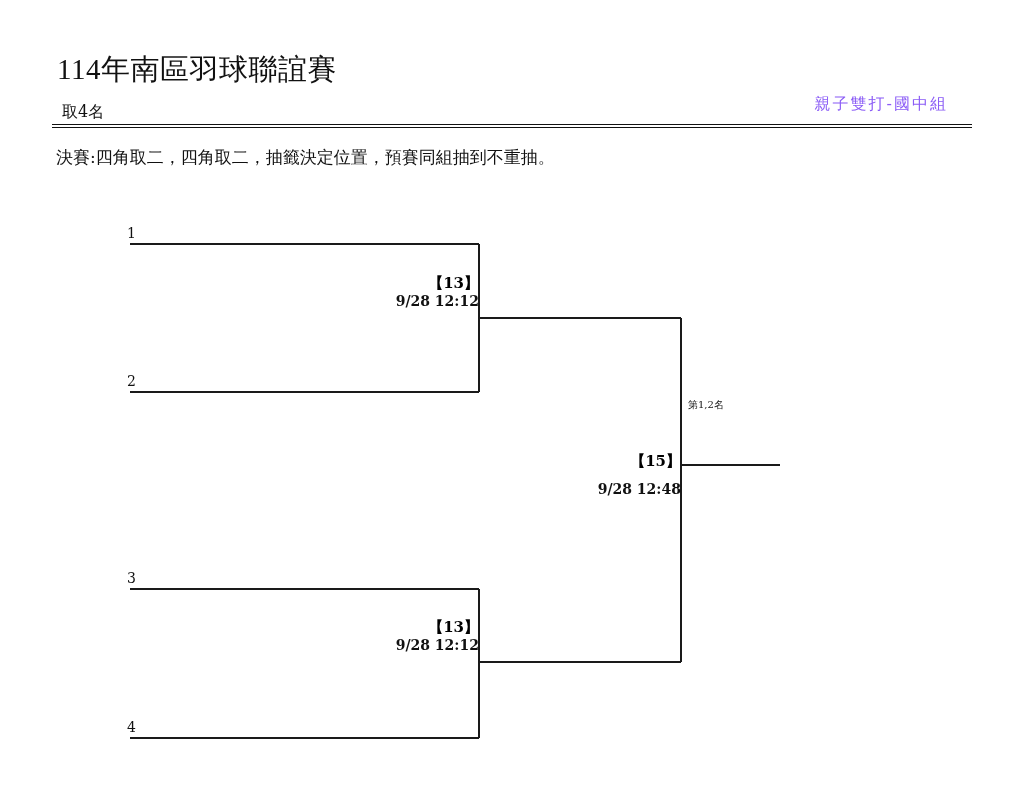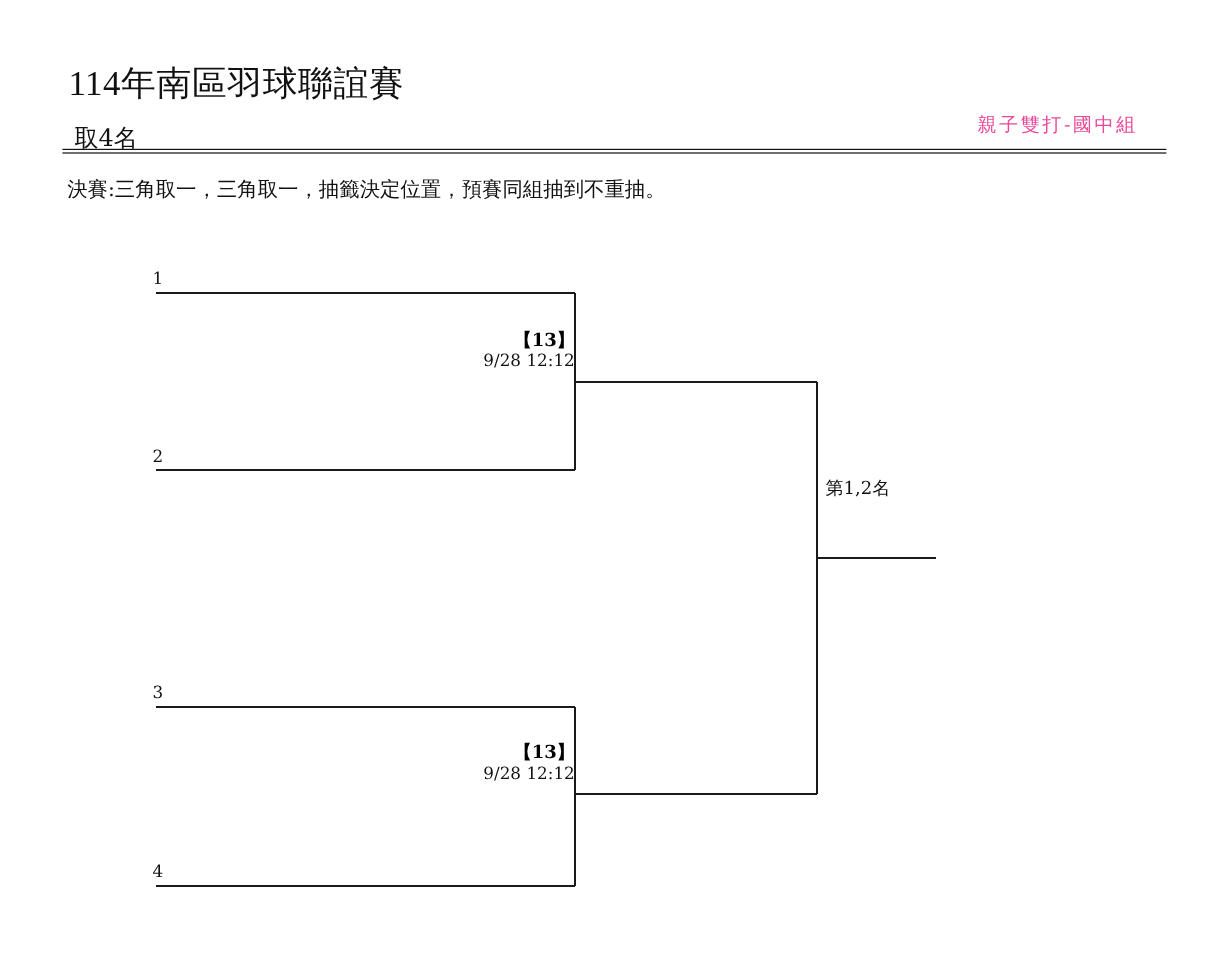--- a/index.html
+++ b/index.html
@@ -24,34 +24,34 @@
     font-size: 29px;
     font-family: Liberation Serif, serif;
     letter-spacing: 0.5px;
     white-space: nowrap;
     color: #111;
   }
   .doc-subtitle {
     position: absolute;
     left: 62px;
     top: 102px;
-    font-size: 20px;
+    font-size: 16px;
     font-family: "DejaVu Serif", "Liberation Serif", serif;
     white-space: nowrap;
     color: #111;
   }
   .doc-category {
     position: absolute;
     right: 76px;
     top: 94px;
     font-size: 16px;
     letter-spacing: 2px;
     font-family: "DejaVu Serif", "Liberation Serif", serif;
     white-space: nowrap;
-    color: #ec4899;
+    color: #8b5cf6;
   }
   .rule-double {
     position: absolute;
     left: 52px;
     top: 124px;
     width: 920px;
     height: 4px;
     border-top: 1.6px solid #111;
     border-bottom: 1.6px solid #111;
     box-sizing: border-box;
@@ -92,41 +92,42 @@
     font-weight: bold;
     font-family: "DejaVu Serif", "Liberation Serif", serif;
     color: #000;
     line-height: 1.25;
   }
   .match-time {
     font-size: 14px;
     font-family: "DejaVu Serif", "Liberation Serif", serif;
     color: #111;
     line-height: 1.25;
+    font-weight: bold;
   }
   .place-label {
     position: absolute;
-    font-size: 15px;
+    font-size: 10px;
     font-family: "DejaVu Serif", "Liberation Serif", serif;
     color: #111;
     white-space: nowrap;
   }
 </style>
 </head>
 <body>
 
 <div class="doc-title">114年南區羽球聯誼賽</div>
 
 <div class="doc-subtitle">取4名</div>
 
 <div class="doc-category">親子雙打-國中組</div>
 
 <div class="rule-double"></div>
 
-<div class="doc-note">決賽:三角取一，三角取一，抽籤決定位置，預賽同組抽到不重抽。</div>
+<div class="doc-note">決賽:四角取二，四角取二，抽籤決定位置，預賽同組抽到不重抽。</div>
 
 <div class="bracket">
   <svg width="1024" height="799" viewBox="0 0 1024 799">
     <g stroke="#1a1a1a" stroke-width="1.6" fill="none" shape-rendering="crispEdges">
 
       <path d="M130 244 H479"></path>
 
       <path d="M130 392 H479"></path>
 
       <path d="M479 244 V392"></path>
@@ -155,15 +156,19 @@
   <div class="match-box" style="left:349px; top:274px; width:130px;">
     <div class="match-no">【13】</div>
     <div class="match-time">9/28 12:12</div>
   </div>
 
   <div class="match-box" style="left:349px; top:618px; width:130px;">
     <div class="match-no">【13】</div>
     <div class="match-time">9/28 12:12</div>
   </div>
 
+  <div class="match-box" style="left:551px; top:452px; width:130px;">
+    <div class="match-no">【15】</div>
+    <div class="match-time" style="margin-top:10px;">9/28 12:48</div>
+  </div>
 
   <div class="place-label" style="left:688px; top:398px;">第1,2名</div>
 </div>
 
 </body></html>

